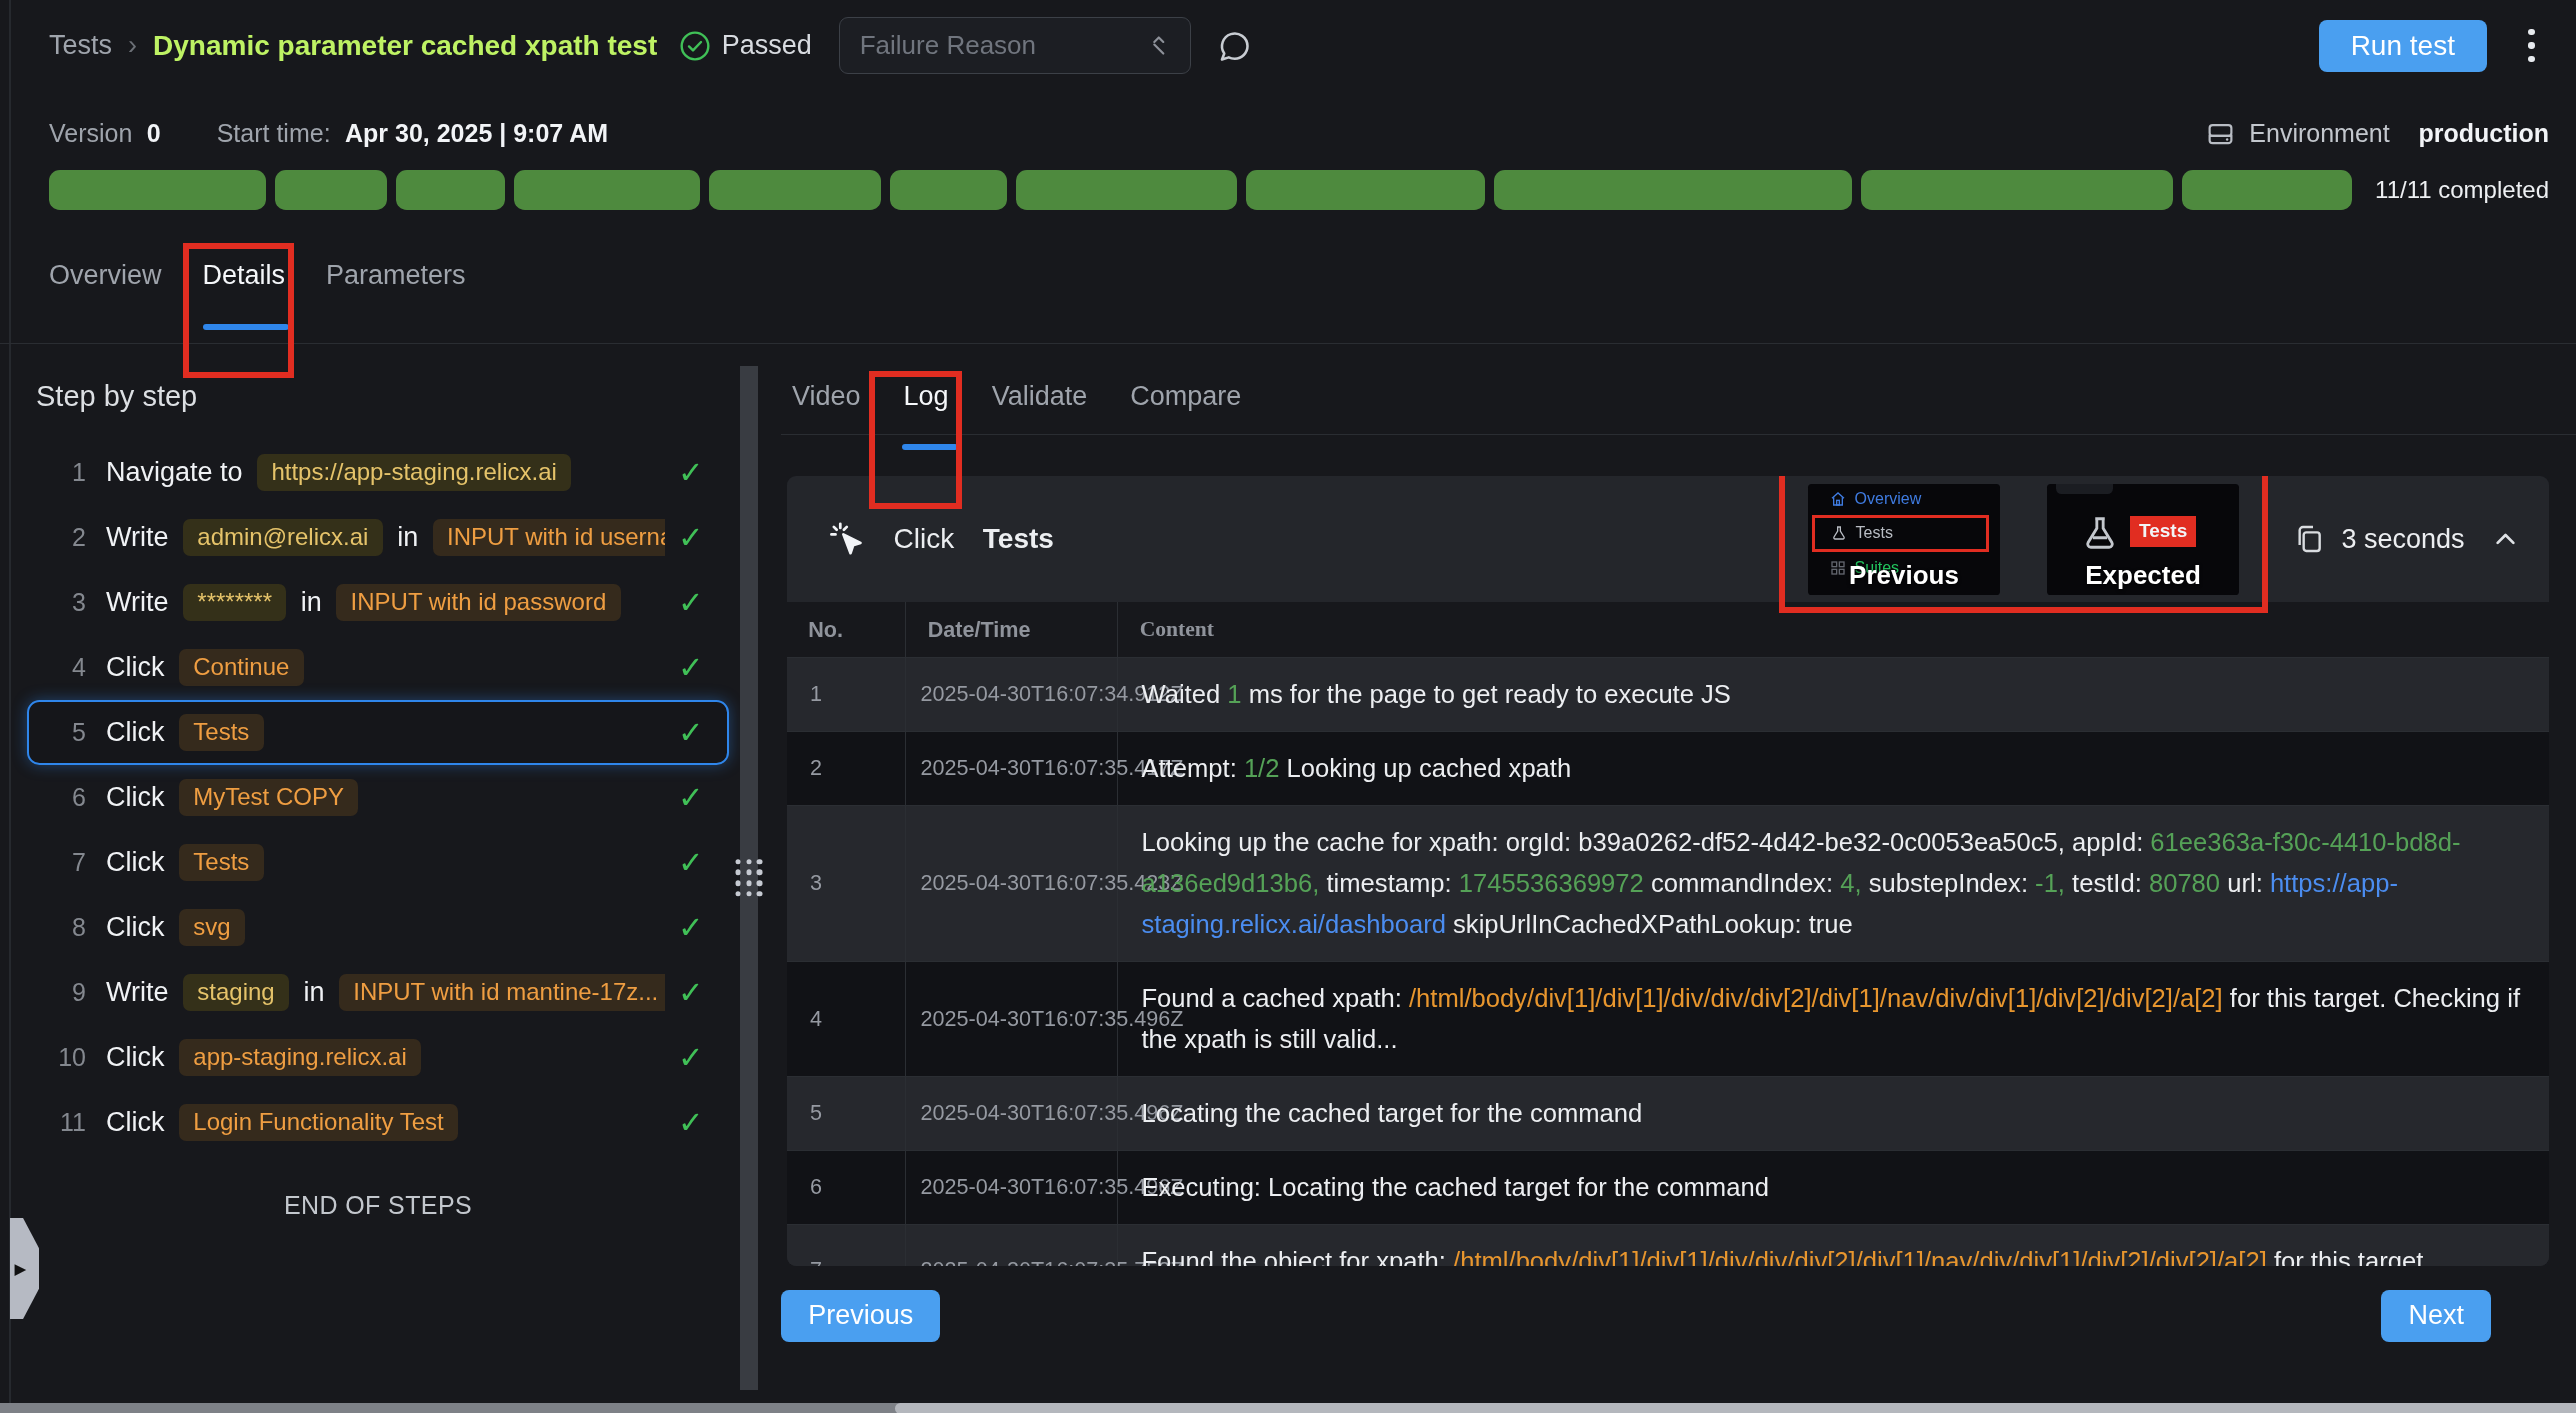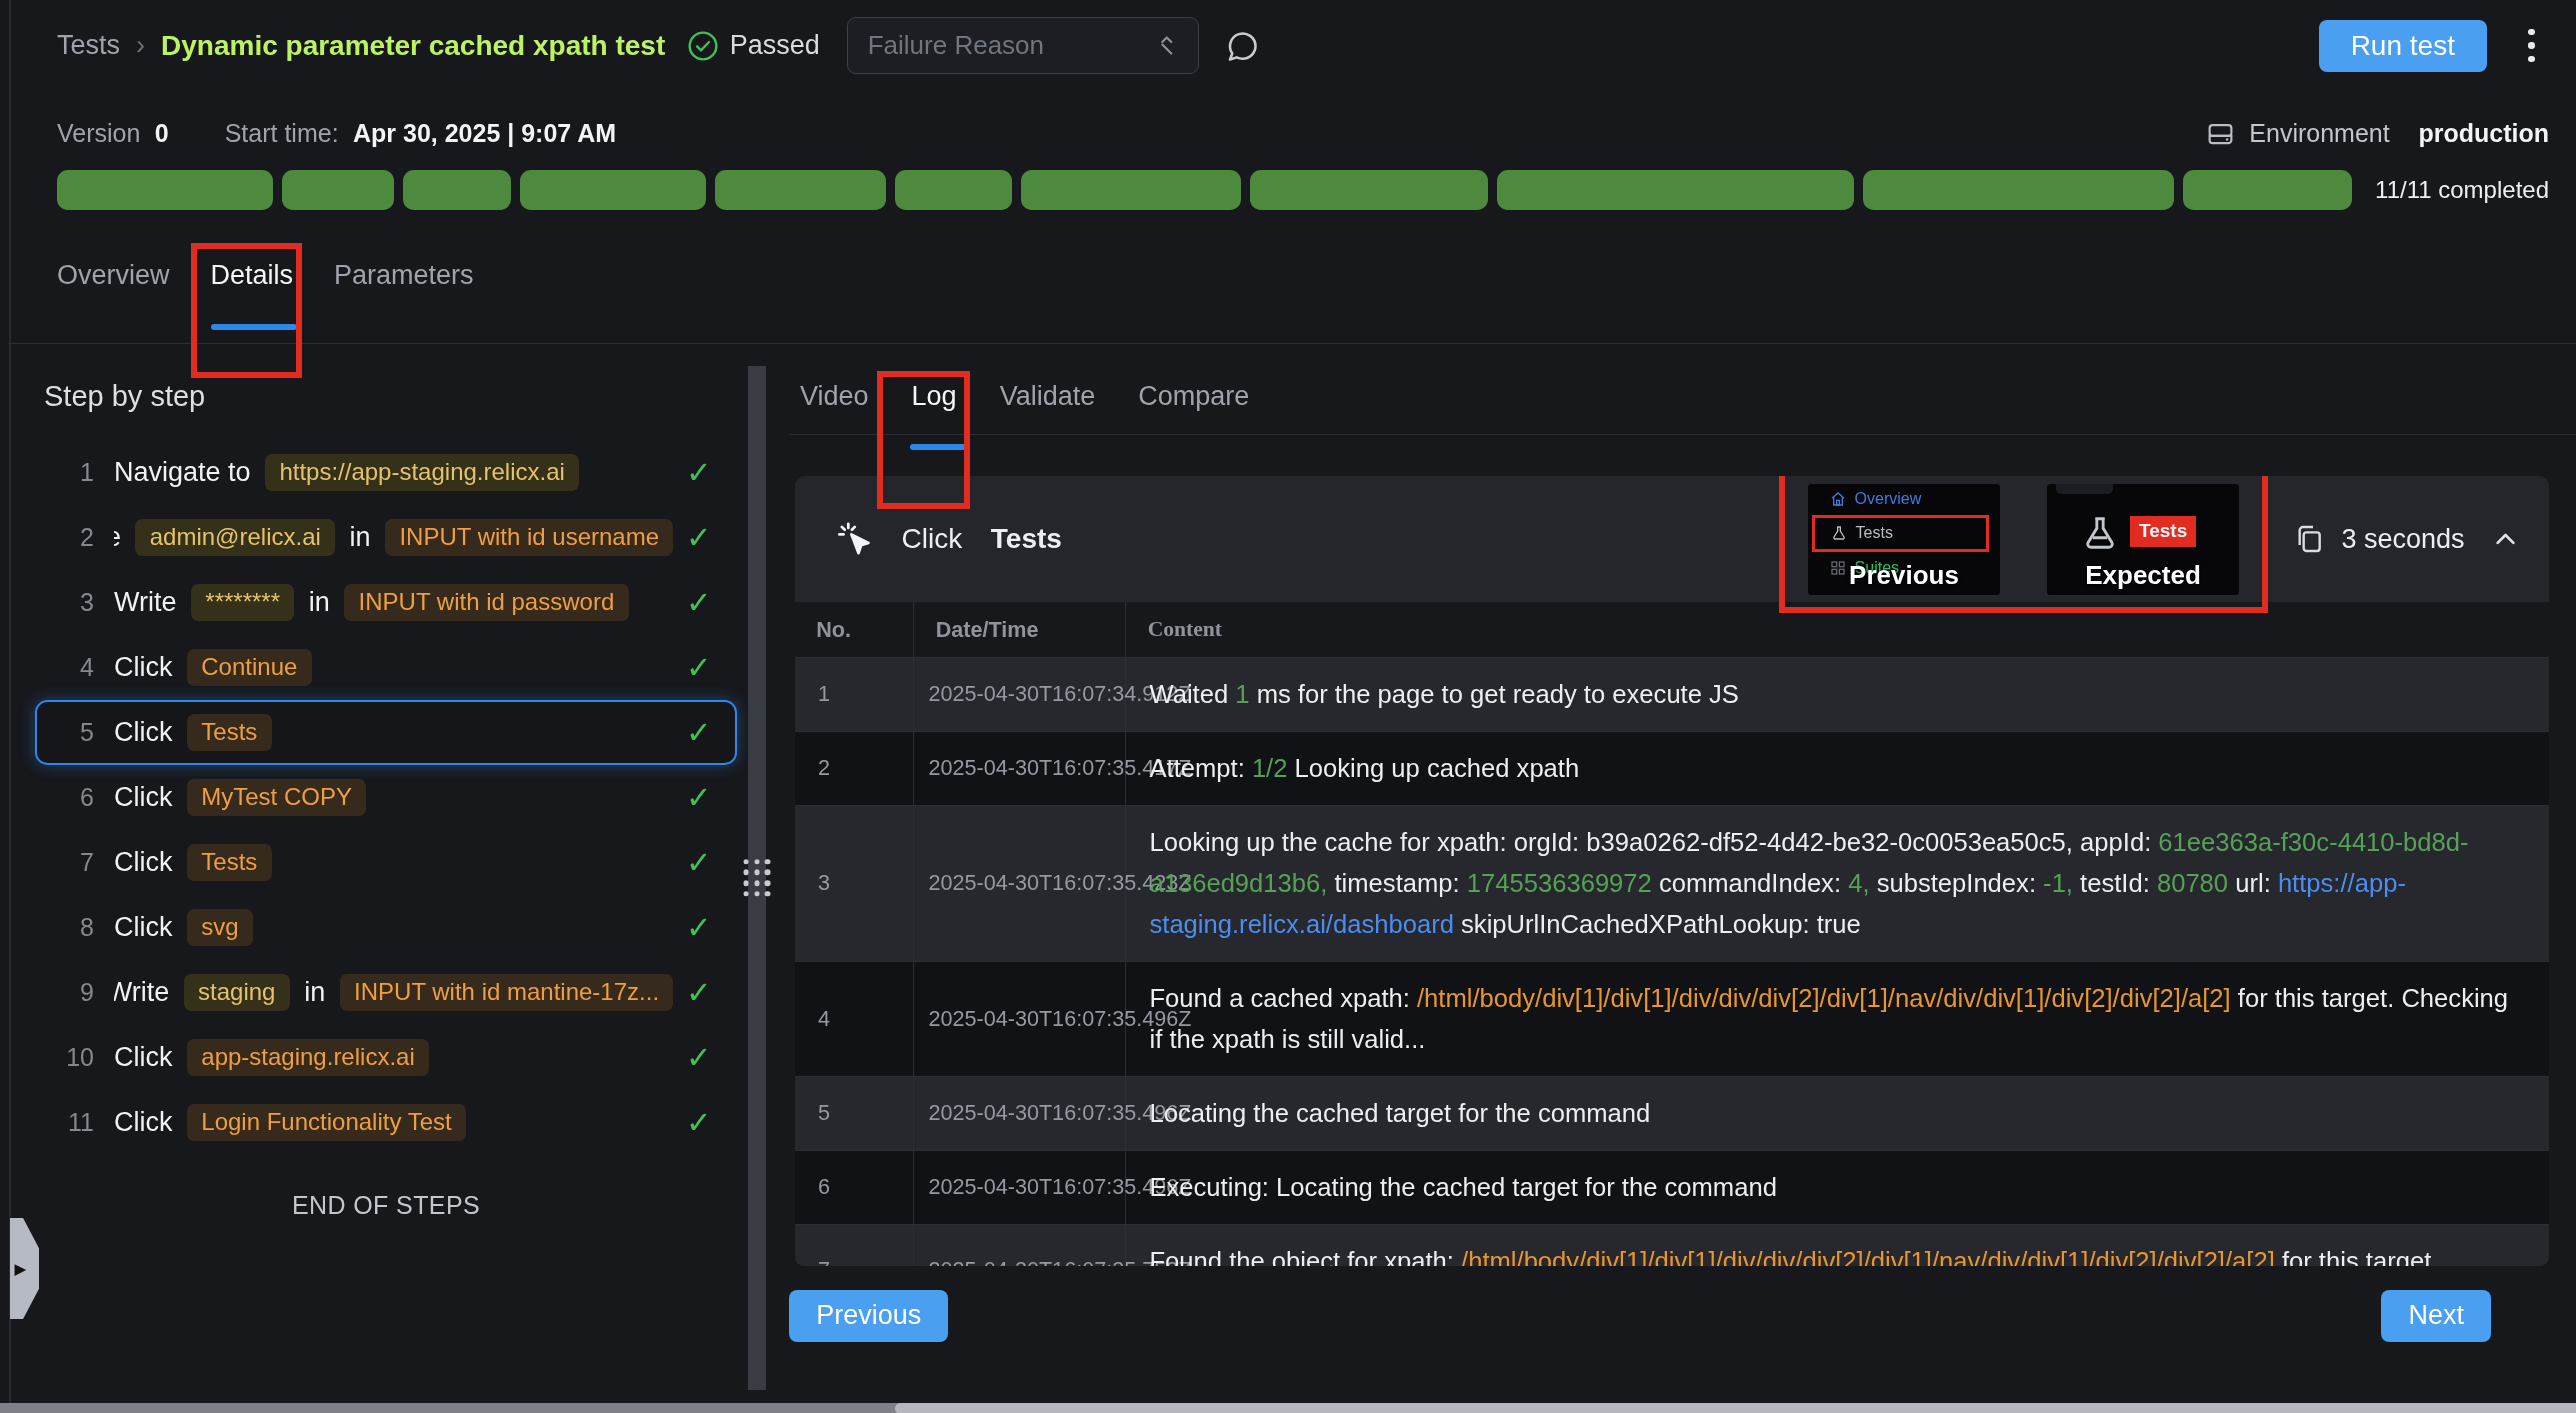--- a/index.html
+++ b/index.html
@@ -1,18 +1,18 @@
 <!DOCTYPE html>
 <html style="font-size:14.4px"><head>
 <meta charset="utf-8">
 <style>
   * { margin:0; padding:0; box-sizing:border-box; }
   html,body { background:#0f1013; }
   body { font-family:"Liberation Sans", sans-serif; }
-  #app { position:relative; width:2576px; height:1414px; background:#17181c; overflow:hidden; color:#e9ebee;padding-left:8px; }
+  #app { position:relative; width:2576px; height:1414px; background:#17181c; overflow:hidden; color:#e9ebee; }
   .vline-left { position:absolute; left:9px; top:0; width:1.8px; height:100%; background:#26292e; }
 
   
   .topbar { display:flex; align-items:center; padding:16px 36px 0 49px; height:75px; }
   .crumb { font-size:27px; color:#9fa4ac; }
   .crumb-sep { font-size:27px; color:#6c7077; margin:0 16px; }
   .page-title { font-size:28px; font-weight:600; color:#bef264; }
   .passed { display:flex; align-items:center; gap:10.8px; margin-left:21.6px; }
   .passed-label { font-size:27px; color:#d8dbe0; }
   .fr-select { margin-left:27px; width:352px; height:57px; background:#1c1e23; border:1.8px solid #3c4047; border-radius:9px; display:flex; align-items:center; padding:0 20px; }
@@ -45,21 +45,21 @@
   .anno { position:absolute; border:6.3px solid #e12d21; pointer-events:none; z-index:5; }
   .anno-details { left:183px; top:-14.4px; width:111px; height:135px; }
 
   
   .main { display:flex; margin-top:21.6px; align-items:flex-start; }
   .steps-panel { margin-left:27px; width:702px; }
   .steps-title { font-size:29px; font-weight:400; color:#dcdfe3; margin:14.4px 0 27px 9px; }
   .step-row { position:relative; display:flex; align-items:center; height:65px; padding:0 23.4px 0 16px; border:2.7px solid transparent; border-radius:12.6px; cursor:pointer; }
   .step-row.selected { border-color:#2f86eb; box-shadow:0 0 14.4px rgba(47,134,235,.40); background:#15161a; }
   .step-num { width:41px; text-align:right; margin-right:20px; color:#84888f; font-size:25px; flex:none; }
-  .step-text { display:flex; align-items:center; gap:14.4px; font-size:27px; color:#f0f2f5; white-space:nowrap; overflow:hidden;justify-content:flex-end; }
+  .step-text { display:flex; align-items:center; gap:14.4px; font-size:27px; color:#f0f2f5; white-space:nowrap; overflow:hidden; }
   .chip { font-size:24px; padding:4.5px 14.4px; border-radius:7.2px; white-space:nowrap; }
   .chip-value { color:#e5c36a; background:#343019; }
   .chip-target { color:#ef9e42; background:#352a1c; }
   .step-check { margin-left:auto; color:#40c057; font-size:30.5px; flex:none; padding-left:12.6px; }
   .end-of-steps { margin-top:36px; text-align:center; color:#c3c7cd; font-size:25px; letter-spacing:0.4px; }
 
   
   .splitter { width:18px; margin-left:10.8px; height:1024px; background:#393c42; position:relative; flex:none; cursor:col-resize; }
   .grip { position:absolute; left:50%; top:50%; transform:translate(-50%,-50%); display:grid; grid-template-columns:repeat(3,5.4px); grid-auto-rows:5.4px; gap:5.4px; }
   .grip i { width:5.4px; height:5.4px; border-radius:50%; background:#c6cad2; display:block; }

